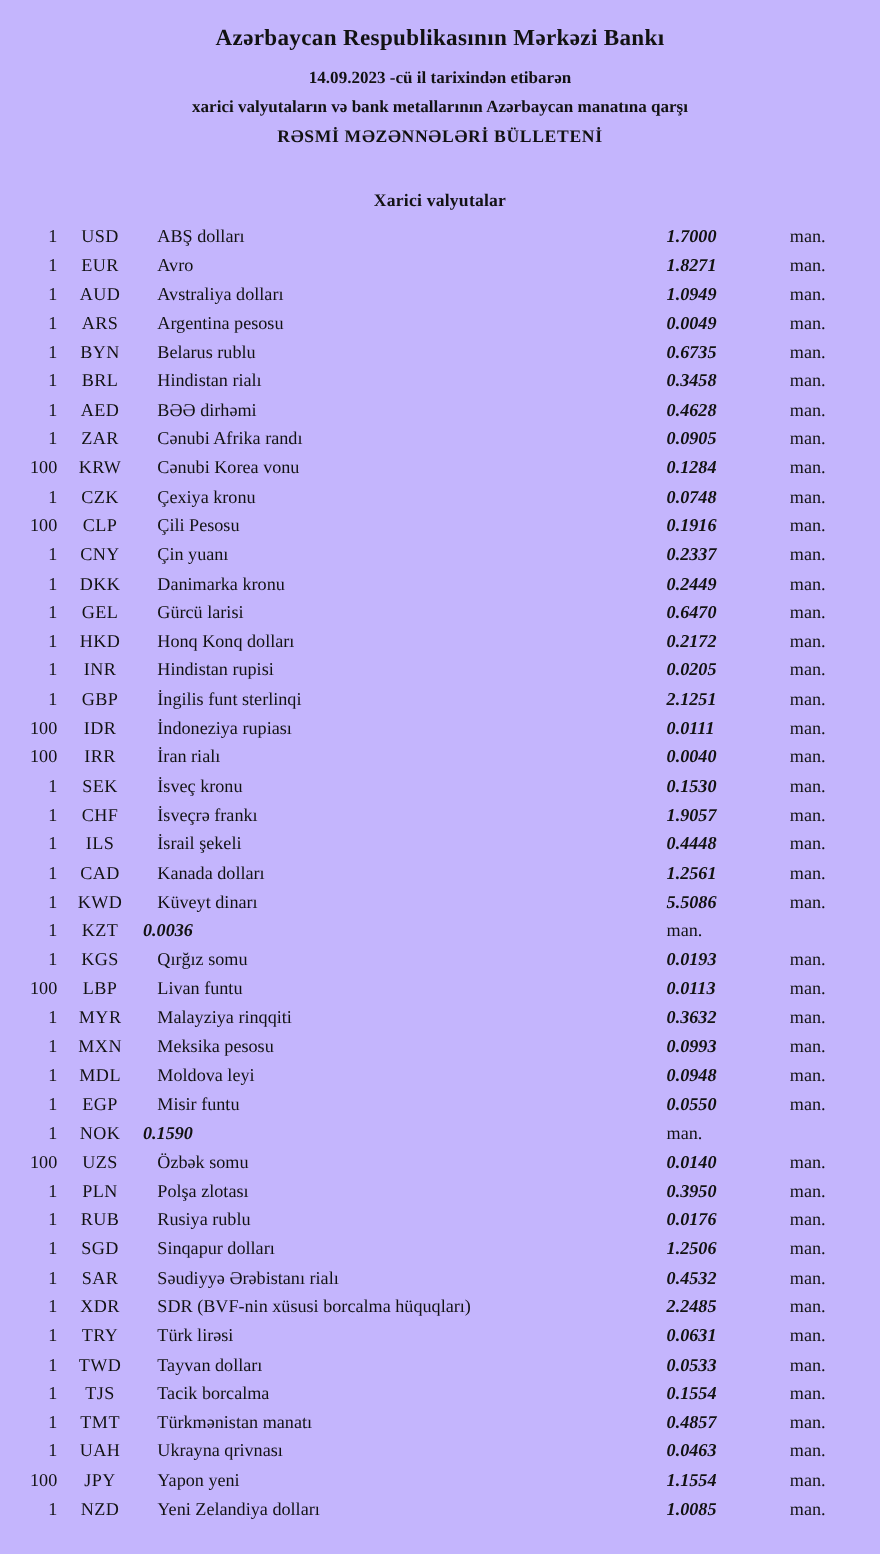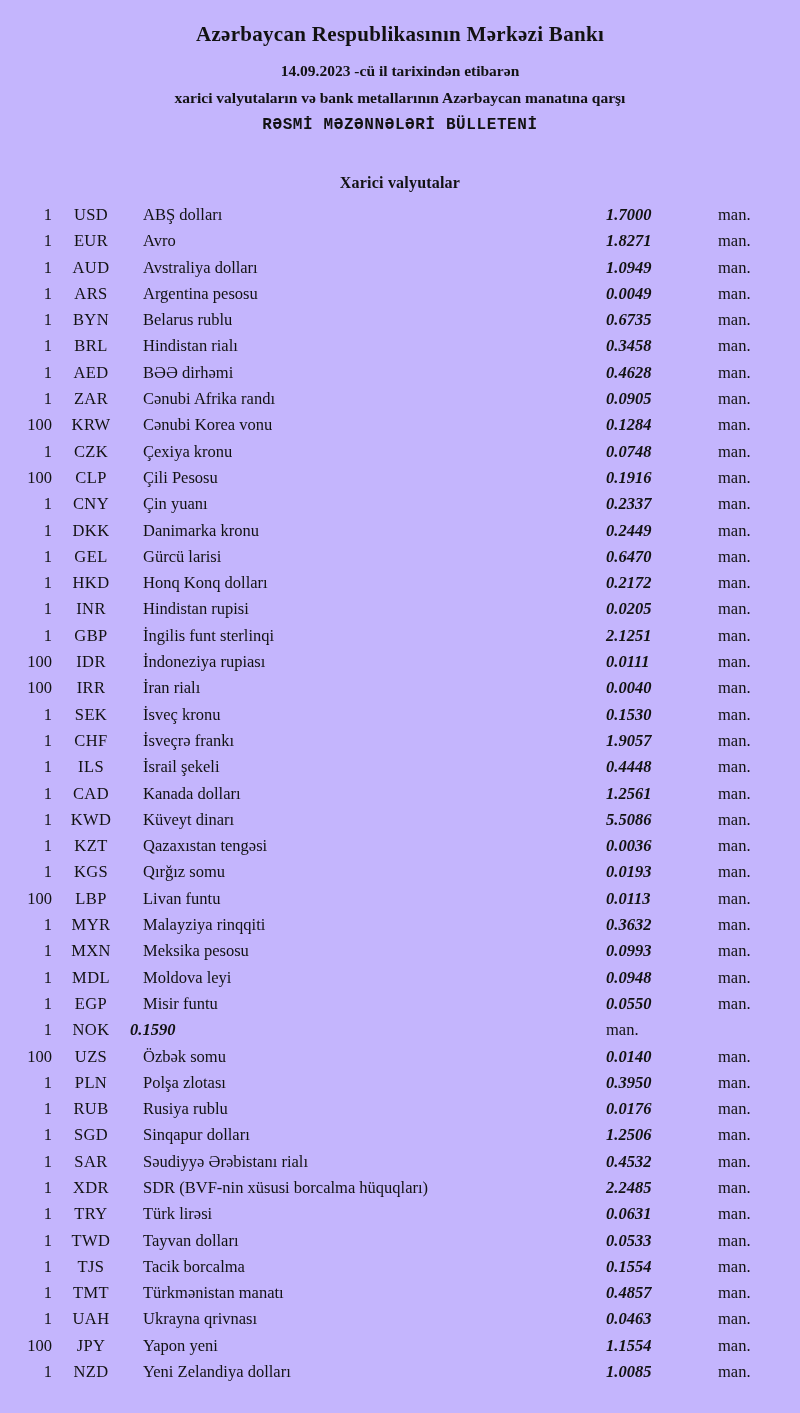--- a/index.html
+++ b/index.html
@@ -27,21 +27,20 @@
   .sub-line {
     font-size: 15.5px;
     font-weight: bold;
     margin-bottom: 9px;
   }
   .bulletin-line {
     font-size: 16px;
     font-weight: bold;
     letter-spacing: 0.6px;
     margin-bottom: 16px;
-    font-family: Liberation Mono, monospace;
   }
   .section-title {
     text-align: center;
     font-size: 16px;
     font-weight: bold;
     margin-top: 40px;
     margin-bottom: 10px;
     letter-spacing: 0.2px;
   }
   .rows { padding-right: 25px; }
@@ -262,21 +261,20 @@
     <span class="qty">1</span>
     <span class="code">KWD</span>
     <span class="name">Küveyt dinarı</span>
     <span class="rate">5.5086</span>
     <span class="unit">man.</span>
   </div>
 
   <div class="row">
     <span class="qty">1</span>
     <span class="code">KZT</span>
-    <span class="name">Qazaxıstan tengəsi</span>
     <span class="rate">0.0036</span>
     <span class="unit">man.</span>
   </div>
 
   <div class="row">
     <span class="qty">1</span>
     <span class="code">KGS</span>
     <span class="name">Qırğız somu</span>
     <span class="rate">0.0193</span>
     <span class="unit">man.</span>

